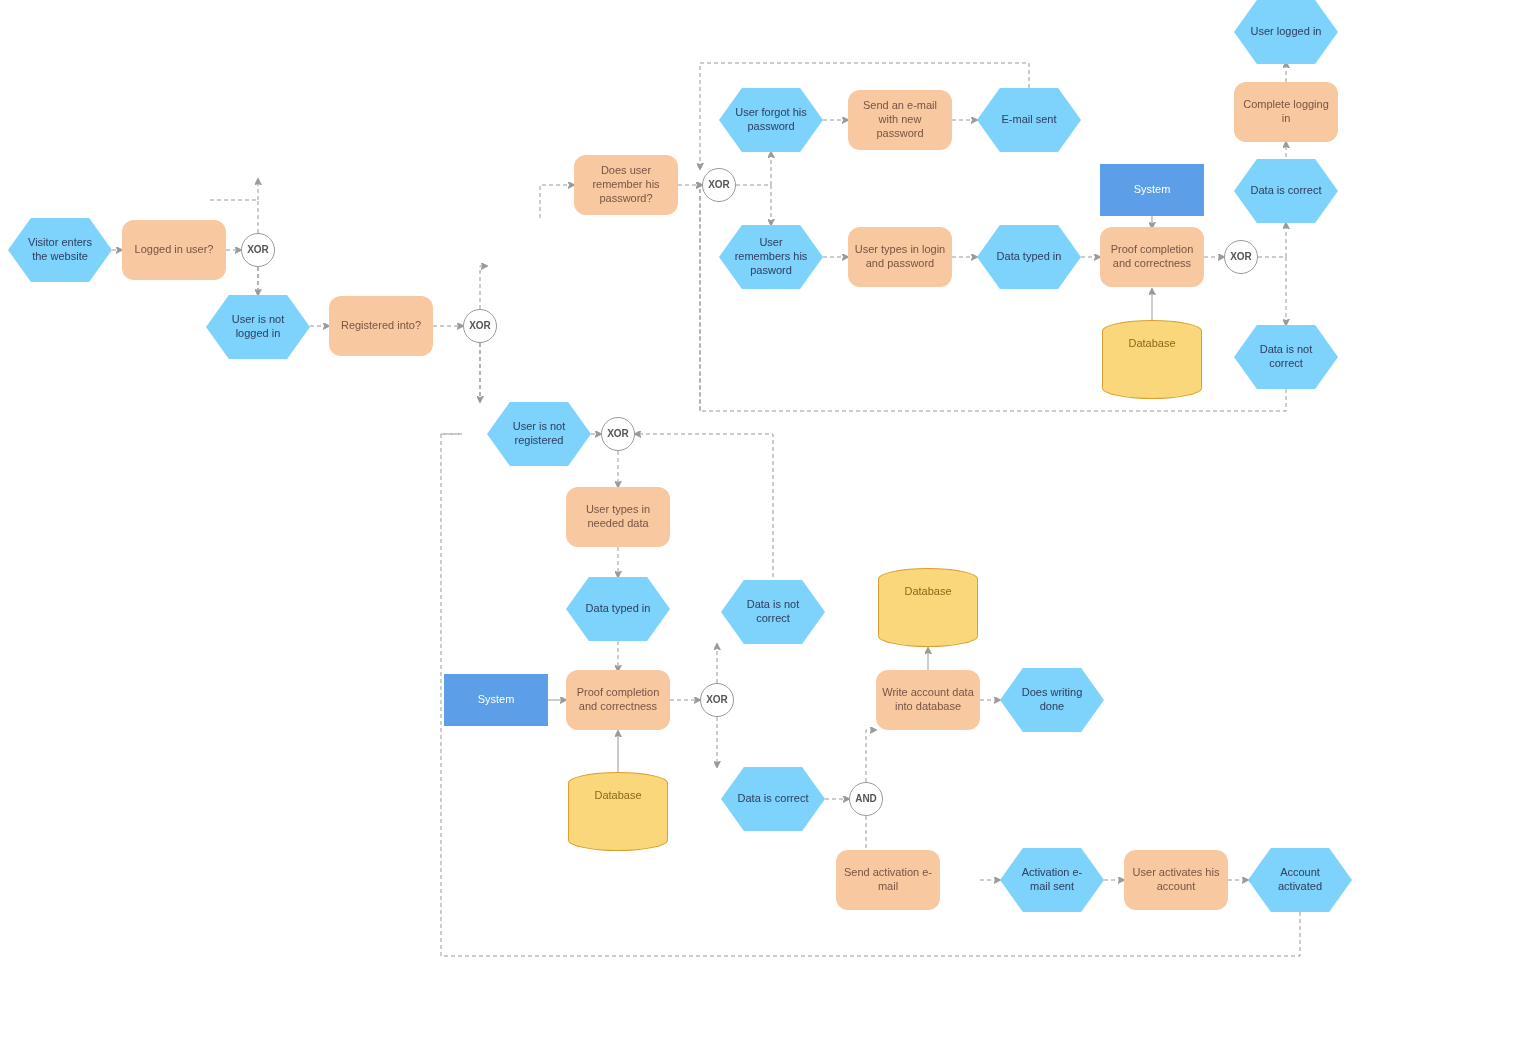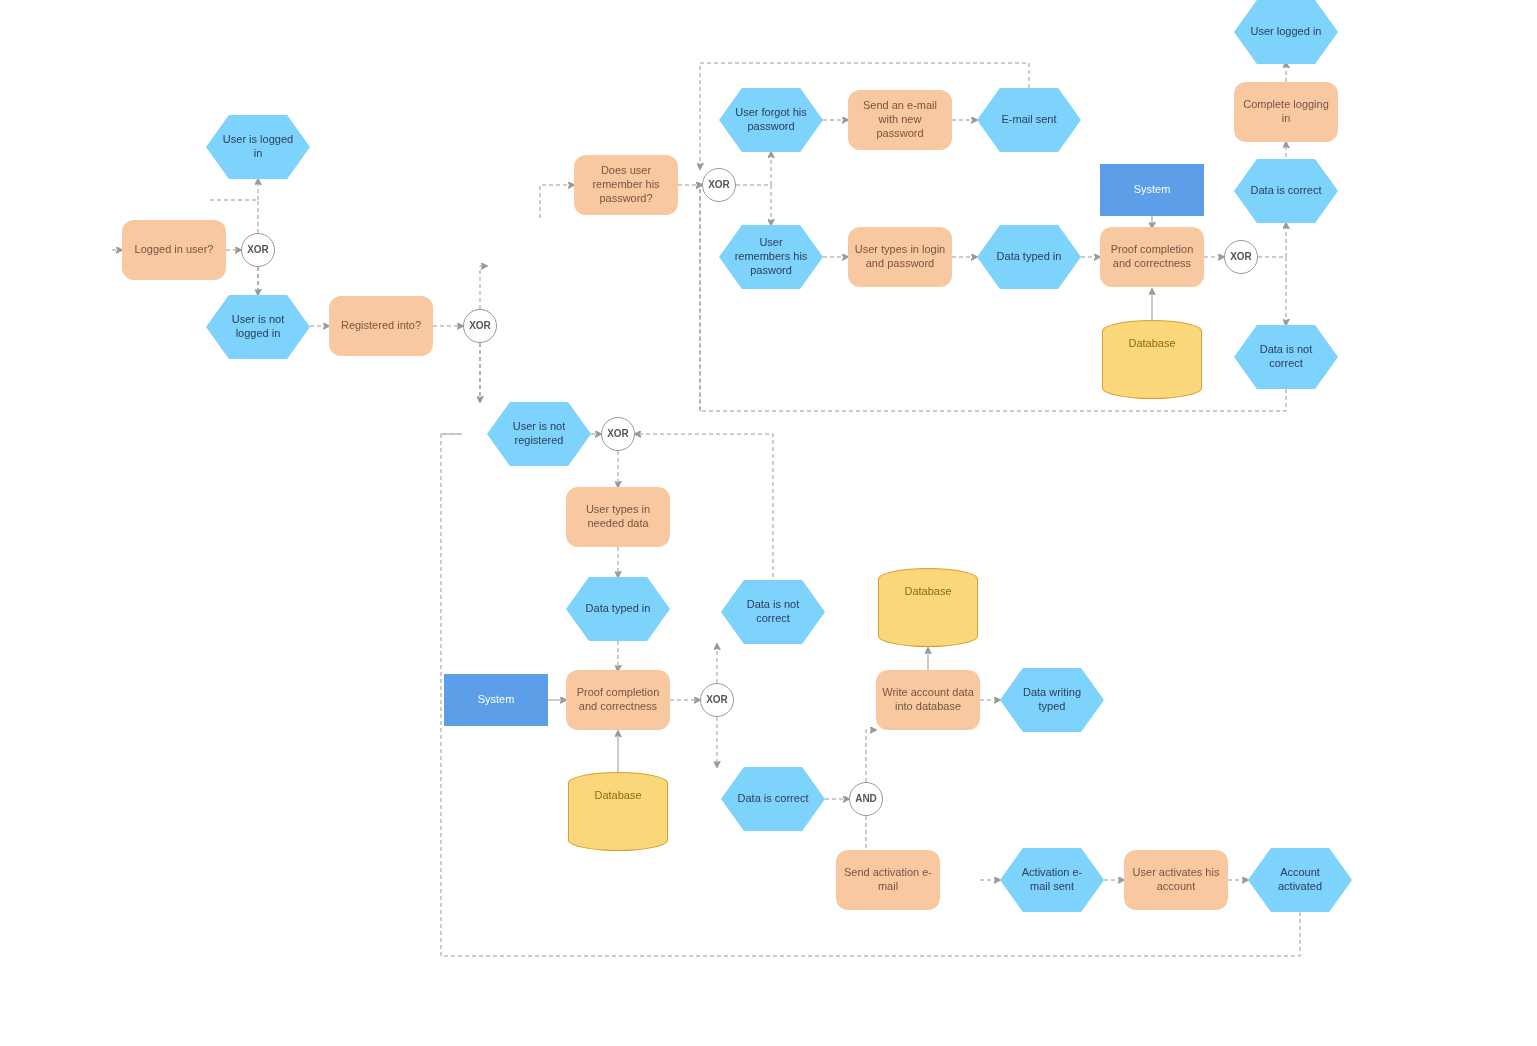--- a/index.html
+++ b/index.html
@@ -103,28 +103,28 @@
 
   <line class="dashed" x1="980" y1="880" x2="1000" y2="880" marker-end="url(#ah)"></line>
   <line class="dashed" x1="1104" y1="880" x2="1124" y2="880" marker-end="url(#ah)"></line>
   <line class="dashed" x1="1228" y1="880" x2="1248" y2="880" marker-end="url(#ah)"></line>
 
   <path class="dashed" d="M1300 912 V956 H441 V434 H463" fill="none"></path>
       <line class="dashed" x1="441" y1="434" x2="460" y2="434"></line>
       <line class="dashed" x1="618" y1="434" x2="635" y2="434" marker-end="url(#ah)"></line>
 </svg>
 
+<div class="node hex" style="left:8px;top:218px">
+      <span>Visitor enters the website</span>
+    </div>
 <div class="node func" style="left:122px;top:220px">
       <span>Logged in user?</span>
     </div>
 <div class="node gate" style="left:241px;top:233px">
       <span>XOR</span>
-    </div>
-<div class="node hex" style="left:206px;top:115px">
-      <span>User is logged in</span>
     </div>
 <div class="node hex" style="left:206px;top:295px">
       <span>User is not logged in</span>
     </div>
 <div class="node func" style="left:329px;top:296px">
       <span>Registered into?</span>
     </div>
 <div class="node gate" style="left:463px;top:309px">
       <span>XOR</span>
     </div>
@@ -220,21 +220,21 @@
 <div class="node func" style="left:876px;top:670px">
       <span>Write account data into database</span>
     </div>
 <div class="node db" style="left:878px;top:568px">
   <div class="top"></div>
       <div class="body">
         <span>Database</span>
       </div>
 </div>
 <div class="node hex" style="left:1000px;top:668px">
-      <span>Data writing typed</span>
+      <span>Does writing done</span>
     </div>
 <div class="node func" style="left:836px;top:850px">
       <span>Send activation e-mail</span>
     </div>
 <div class="node hex" style="left:1000px;top:848px">
       <span>Activation e-mail sent</span>
     </div>
 <div class="node func" style="left:1124px;top:850px">
       <span>User activates his account</span>
     </div>

